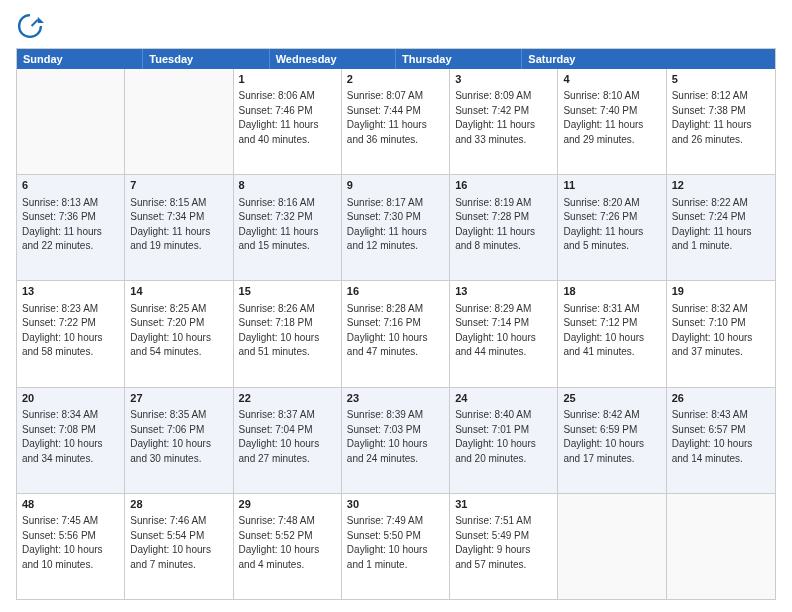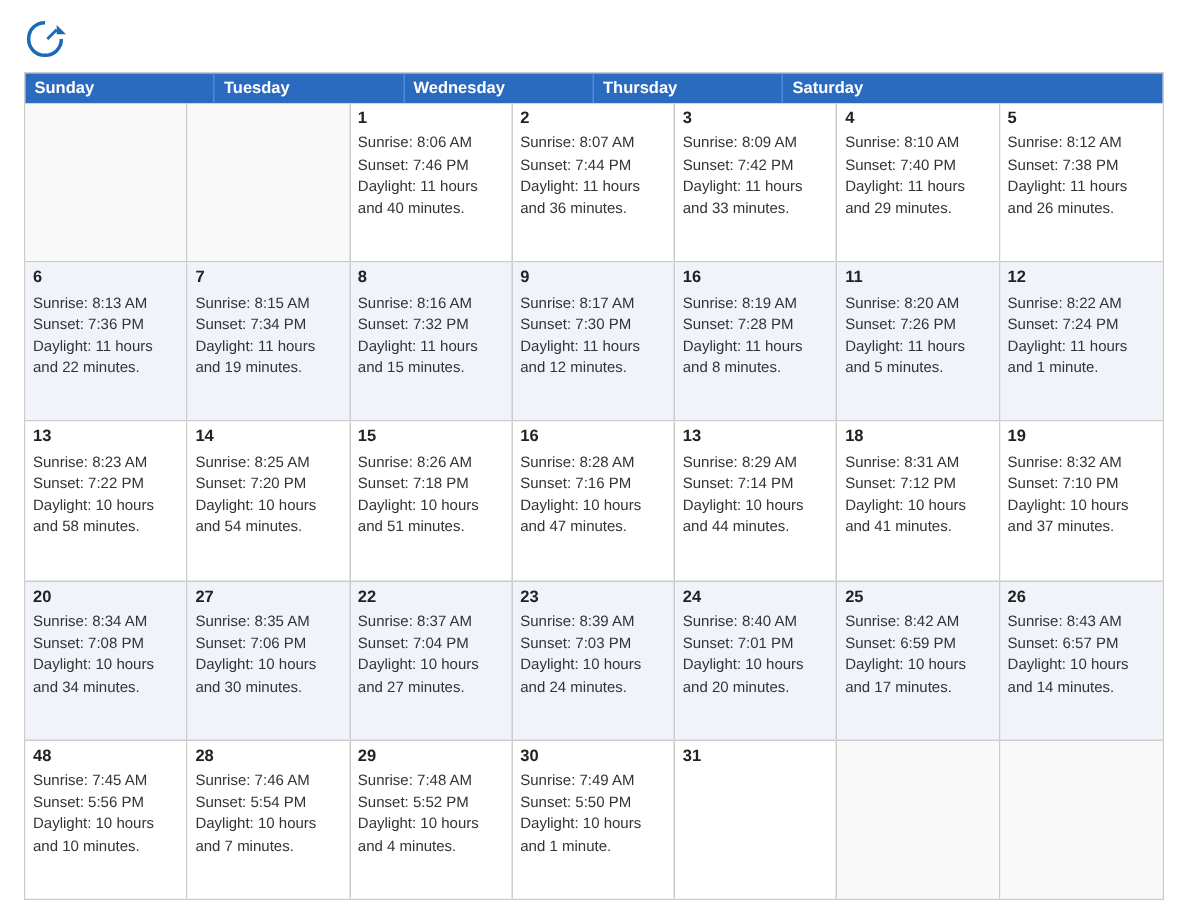--- a/index.html
+++ b/index.html
@@ -258,19 +258,20 @@
           <div class="cal-cell">
             <div class="day-num">29</div>
             <div class="cell-text">Sunrise: 7:48 AM<br>Sunset: 5:52 PM<br>Daylight: 10 hours<br>and 4 minutes.</div>
           </div>
           <div class="cal-cell">
             <div class="day-num">30</div>
             <div class="cell-text">Sunrise: 7:49 AM<br>Sunset: 5:50 PM<br>Daylight: 10 hours<br>and 1 minute.</div>
           </div>
           <div class="cal-cell">
             <div class="day-num">31</div>
+            <div class="cell-text">Sunrise: 7:51 AM<br>Sunset: 5:49 PM<br>Daylight: 9 hours<br>and 57 minutes.</div>
           </div>
           <div class="cal-cell empty"></div>
           <div class="cal-cell empty"></div>
         </div>
       </div>
   </div>
 </div>
 
 </body></html>

